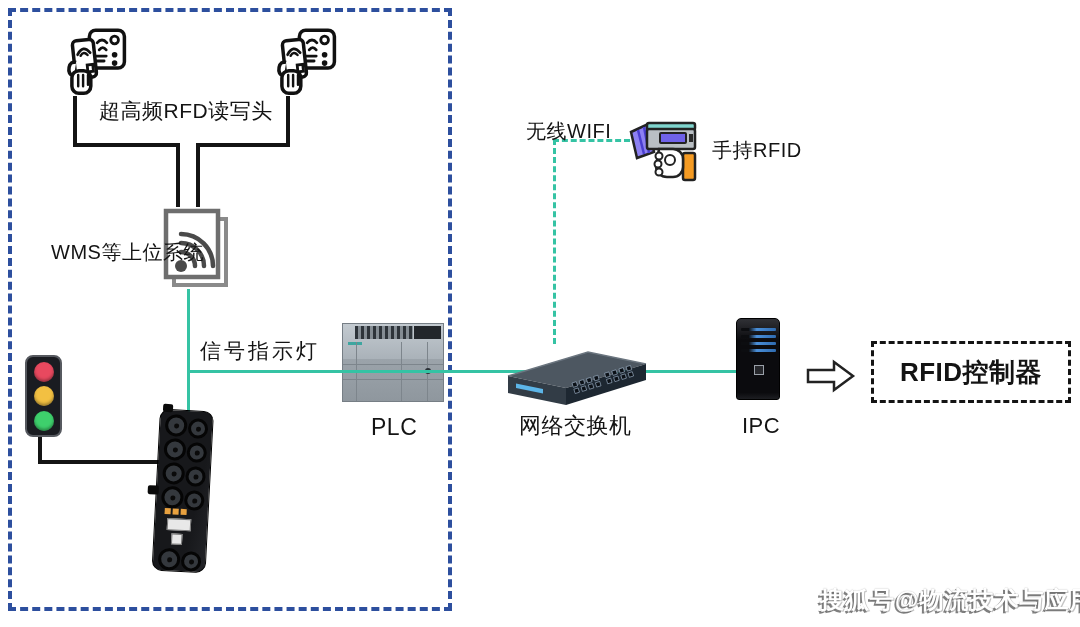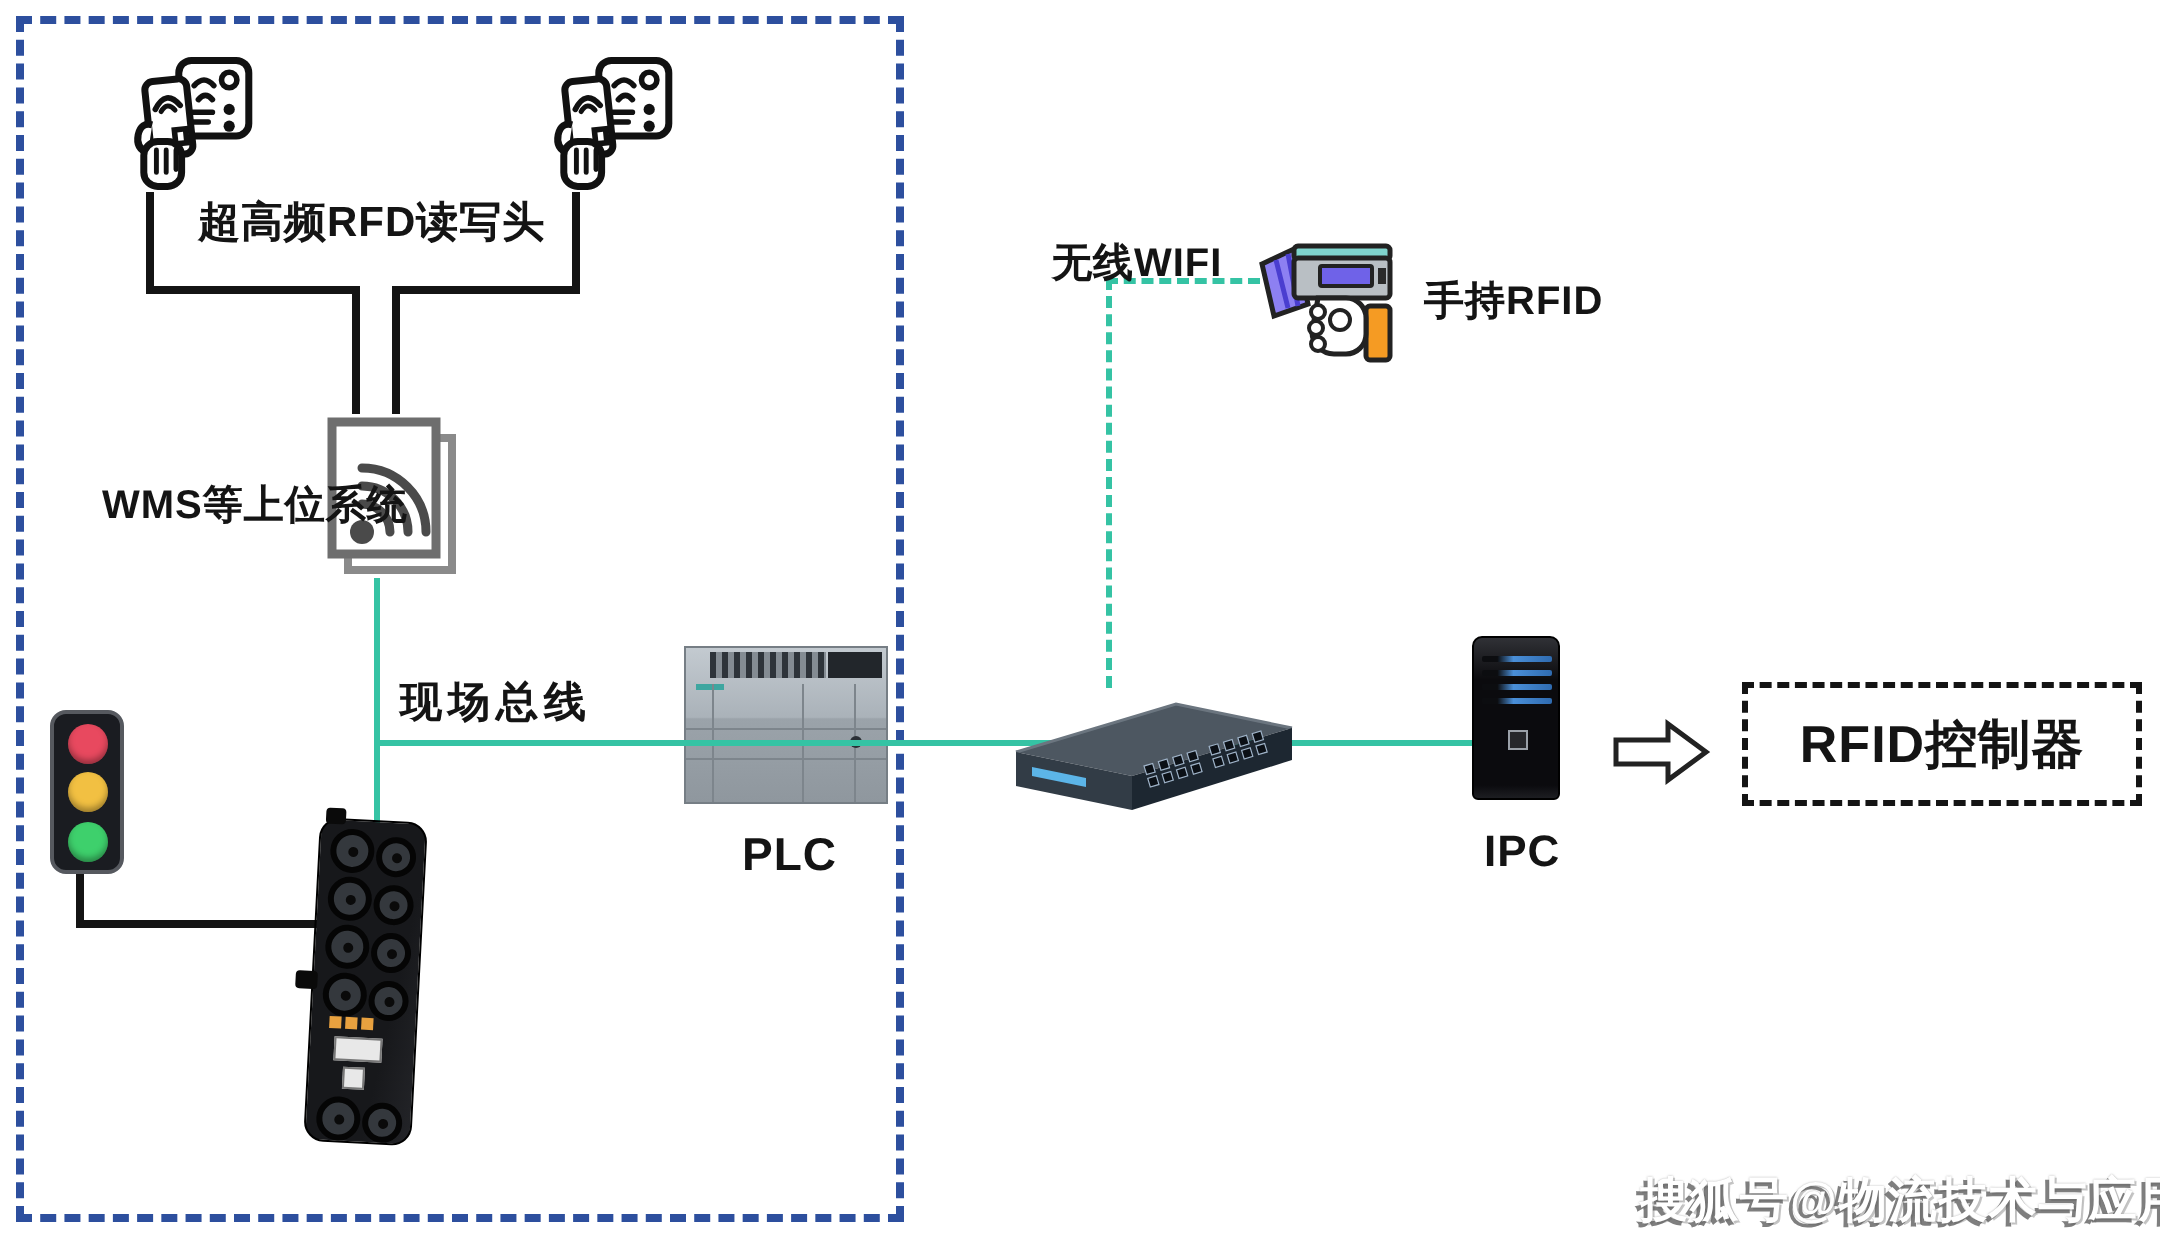--- a/index.html
+++ b/index.html
@@ -1,20 +1,20 @@
 <!DOCTYPE html>
 <html><head>
 <meta charset="utf-8">
 <style>
   html,body{margin:0;padding:0;background:#fff;}
   #stage{
     position:relative;width:1080px;height:627px;background:#ffffff;overflow:hidden;
     font-family:"Liberation Sans","DejaVu Sans",sans-serif;color:#141414;
   }
-  .lbl{position:absolute;font-weight:700;white-space:nowrap;z-index:6;letter-spacing:0.5px;}
+  .lbl{position:absolute;font-weight:400;white-space:nowrap;z-index:6;letter-spacing:0.5px;}
   
   .lh{position:absolute;height:0;border-top:4px solid #141414;z-index:2;}
   .lv{position:absolute;width:0;border-left:4px solid #141414;z-index:2;}
   .lh.teal{border-top:3px solid #35c3a4;}
   .lv.teal{border-left:3px solid #35c3a4;}
   .lh.tealdash{border-top:3px dashed #35c3a4;}
   .lv.tealdash{border-left:3px dashed #35c3a4;}
   
   #gate-box{
     position:absolute;left:8px;top:8px;width:436px;height:595px;
@@ -236,21 +236,22 @@
   <svg class="abs" style="left:805px;top:357px;z-index:3" width="52" height="38" viewBox="0 0 52 38">
     <polygon points="3,13 29,13 29,5 48,19 29,33 29,25 3,25" fill="#fff" stroke="#222" stroke-width="2.5"></polygon>
   </svg>
 
   <div id="wms-box">
     <span>RFID控制器</span>
   </div>
 
   <div class="lbl" style="left:99px;top:97px;font-size:21px">超高频RFD读写头</div>
   <div class="lbl" style="left:51px;top:239px;font-size:20px">WMS等上位系统</div>
-  <div class="lbl" style="left:200px;top:337px;font-size:21px;letter-spacing:3px">现场总线</div>
+  <div class="lbl" style="left:200px;top:337px;font-size:21px;letter-spacing:3px">信号指示灯</div>
   <div class="lbl" style="left:371px;top:414px;font-size:23px">PLC</div>
   <div class="lbl" style="left:526px;top:118px;font-size:20px">无线WIFI</div>
   <div class="lbl" style="left:712px;top:137px;font-size:20px">手持RFID</div>
+  <div class="lbl" style="left:519px;top:411px;font-size:22px">网络交换机</div>
   <div class="lbl" style="left:742px;top:413px;font-size:22px">IPC</div>
 
   <div id="watermark">搜狐号@物流技术与应用</div>
 
 </div>
 
 </body></html>

